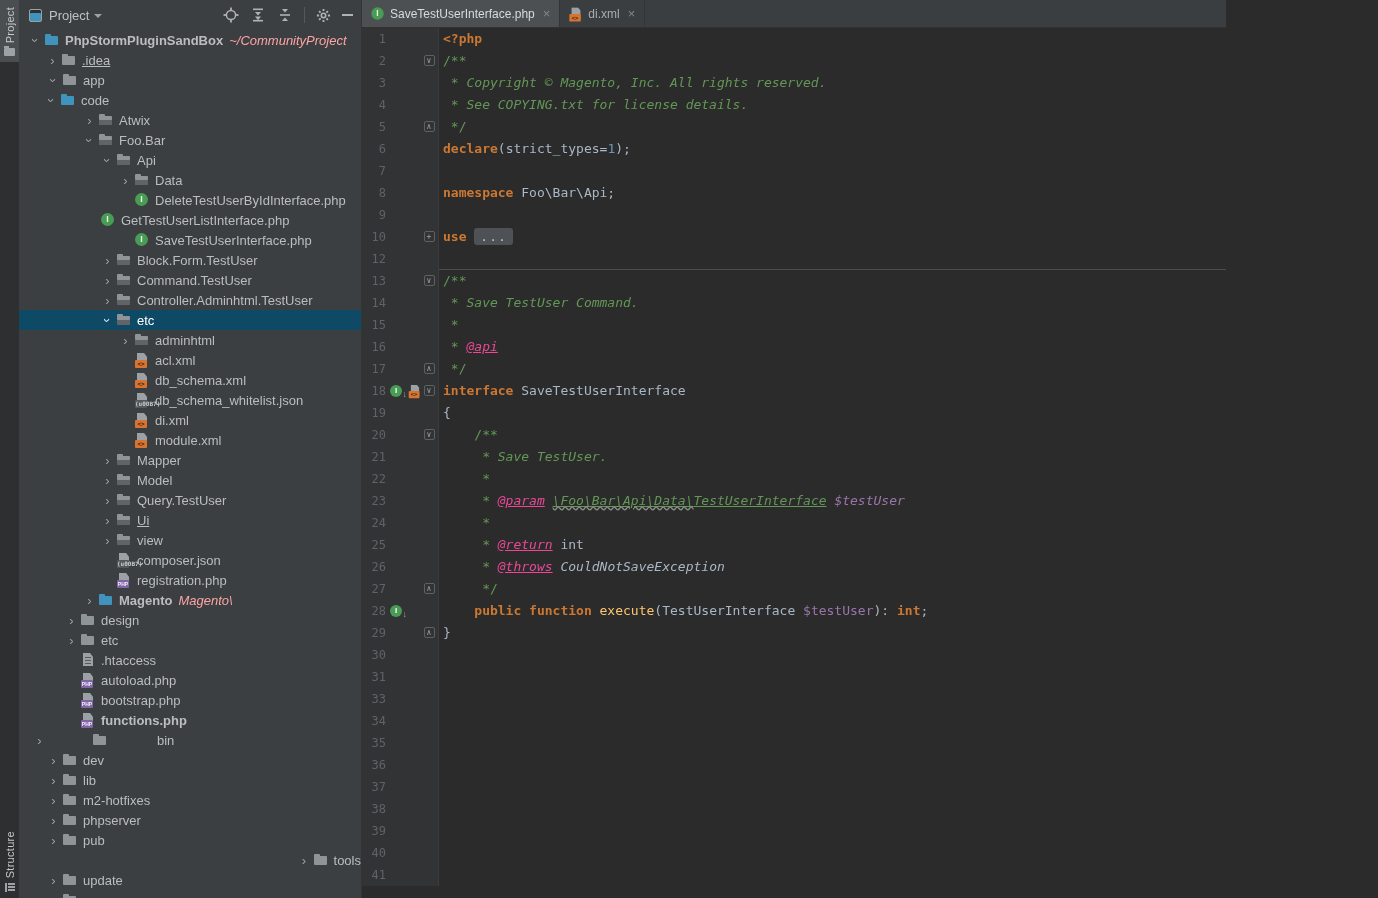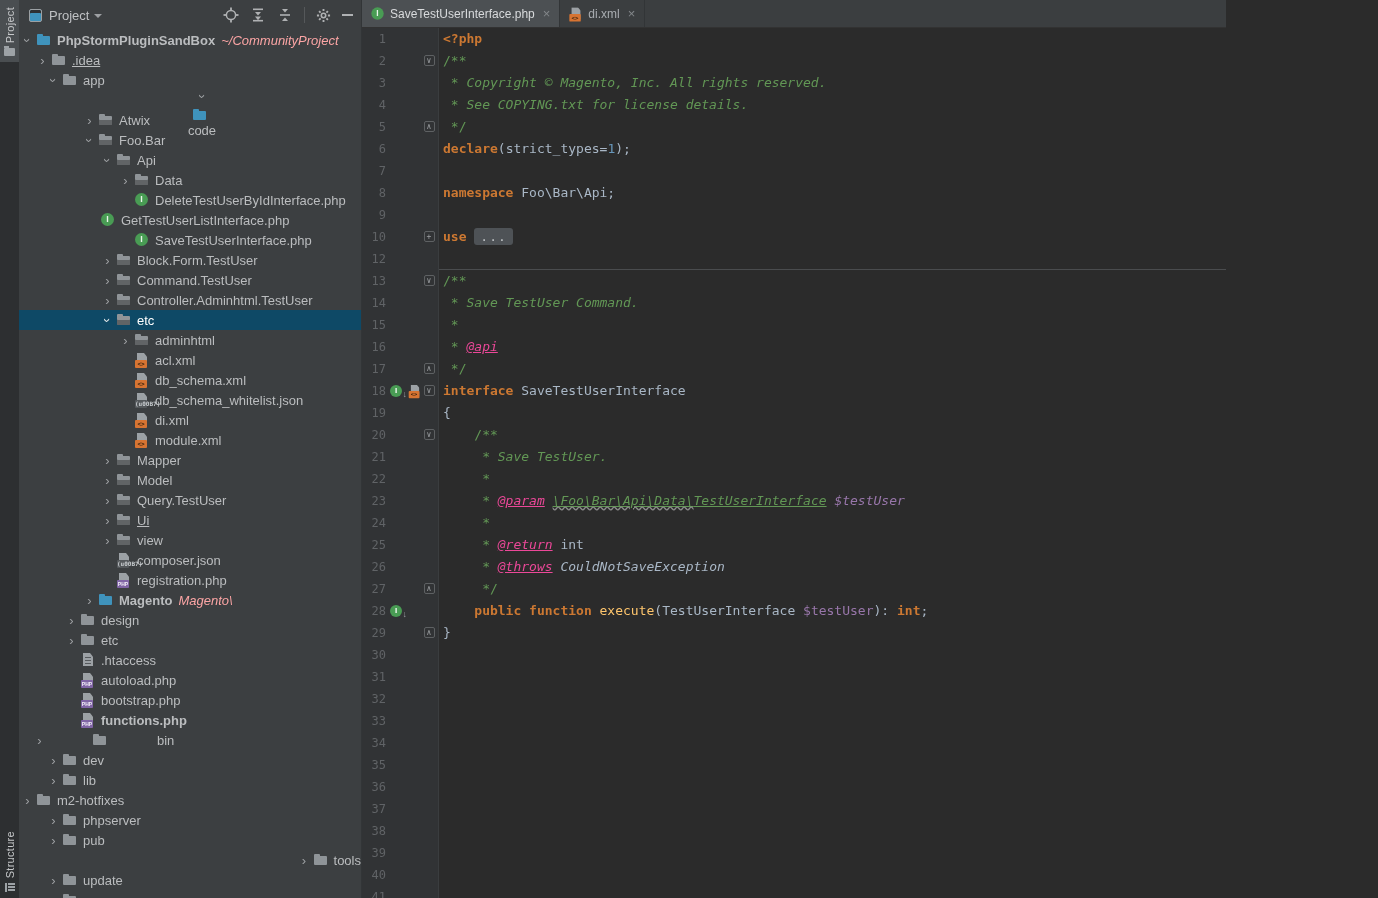--- a/index.html
+++ b/index.html
@@ -148,37 +148,37 @@
         <svg width="15" height="15" viewBox="0 0 16 16">
           <g fill="#AFB1B3">
             <path d="M7 1h2v2.3H7zM7 12.7h2V15H7zM1 7h2.3v2H1zM12.7 7H15v2h-2.3zM2.6 4l1.4-1.4 1.6 1.6L4.2 5.6zM10.4 11.8l1.4-1.4 1.6 1.6-1.4 1.4zM4 13.4l-1.4-1.4 1.6-1.6 1.4 1.4zM11.8 5.6l-1.4-1.4 1.6-1.6L13.4 4z"></path>
             <path d="M8 4.8A3.2 3.2 0 1 0 8 11.2 3.2 3.2 0 0 0 8 4.8zm0 1.7a1.5 1.5 0 1 1 0 3 1.5 1.5 0 0 1 0-3z"></path>
           </g>
         </svg>
         <span class="hide-dash"></span>
       </span>
     </div>
     <div class="tree" id="tree">
-        <div class="trow" style="padding-left: 0;">
+        <div class="trow" style="padding-left: 8px;">
           <span class="chev down"></span>
           <span class="ic folder src"></span>
           <span class="lbl bold">PhpStormPluginSandBox</span>
           <span class="hint">~/CommunityProject</span>
         </div>
-        <div class="trow" style="padding-left: 15px; text-decoration: underline;">
+        <div class="trow" style="padding-left: 25px; text-decoration: underline;">
           <span class="chev right"></span>
           <span class="ic folder"></span>
           <span class="lbl">.idea</span>
         </div>
         <div class="trow" style="padding-left: 26px;">
           <span class="chev down"></span>
           <span class="ic folder"></span>
           <span class="lbl">app</span>
         </div>
-        <div class="trow" style="padding-left: 24px; flex-direction: column;">
+        <div class="trow" style="padding-left: 24px;">
           <span class="chev down"></span>
           <span class="ic folder src"></span>
           <span class="lbl">code</span>
         </div>
         <div class="trow" style="padding-left: 62px;">
           <span class="chev right"></span>
           <span class="ic folder mod"></span>
           <span class="lbl">Atwix</span>
         </div>
         <div class="trow" style="padding-left: 62px;">
@@ -340,21 +340,21 @@
         <div class="trow" style="padding-left: 26px;">
           <span class="chev right"></span>
           <span class="ic folder"></span>
           <span class="lbl">dev</span>
         </div>
         <div class="trow" style="padding-left: 26px;">
           <span class="chev right"></span>
           <span class="ic folder"></span>
           <span class="lbl">lib</span>
         </div>
-        <div class="trow" style=" align-items: center;">
+        <div class="trow" style="padding-left: 26px; align-items: center;">
           <span class="chev right"></span>
           <span class="ic folder"></span>
           <span class="lbl">m2-hotfixes</span>
         </div>
         <div class="trow" style="padding-left: 26px;">
           <span class="chev right"></span>
           <span class="ic folder"></span>
           <span class="lbl">phpserver</span>
         </div>
         <div class="trow" style="padding-left: 26px;">
@@ -652,28 +652,20 @@
         <div class="eline">
           <div class="gut">
             <span class="lnum">31</span>
             <span class="gics"></span>
             <span class="gfold"></span>
           </div>
           <div class="code"></div>
         </div>
         <div class="eline">
           <div class="gut">
-            <span class="lnum">32</span>
-            <span class="gics"></span>
-            <span class="gfold"></span>
-          </div>
-          <div class="code"></div>
-        </div>
-        <div class="eline">
-          <div class="gut">
             <span class="lnum">33</span>
             <span class="gics"></span>
             <span class="gfold"></span>
           </div>
           <div class="code"></div>
         </div>
         <div class="eline">
           <div class="gut">
             <span class="lnum">34</span>
             <span class="gics"></span>

